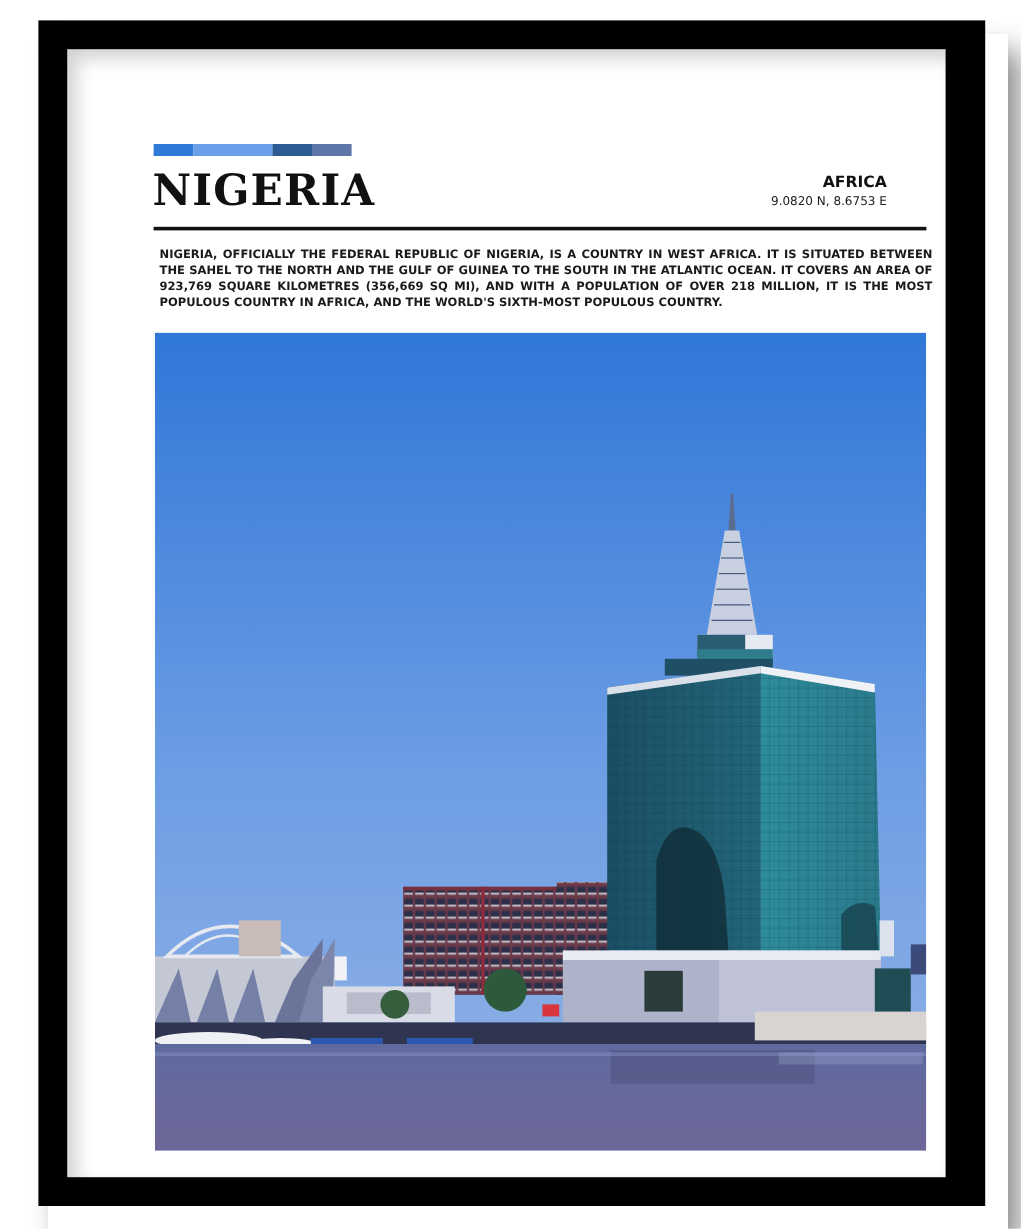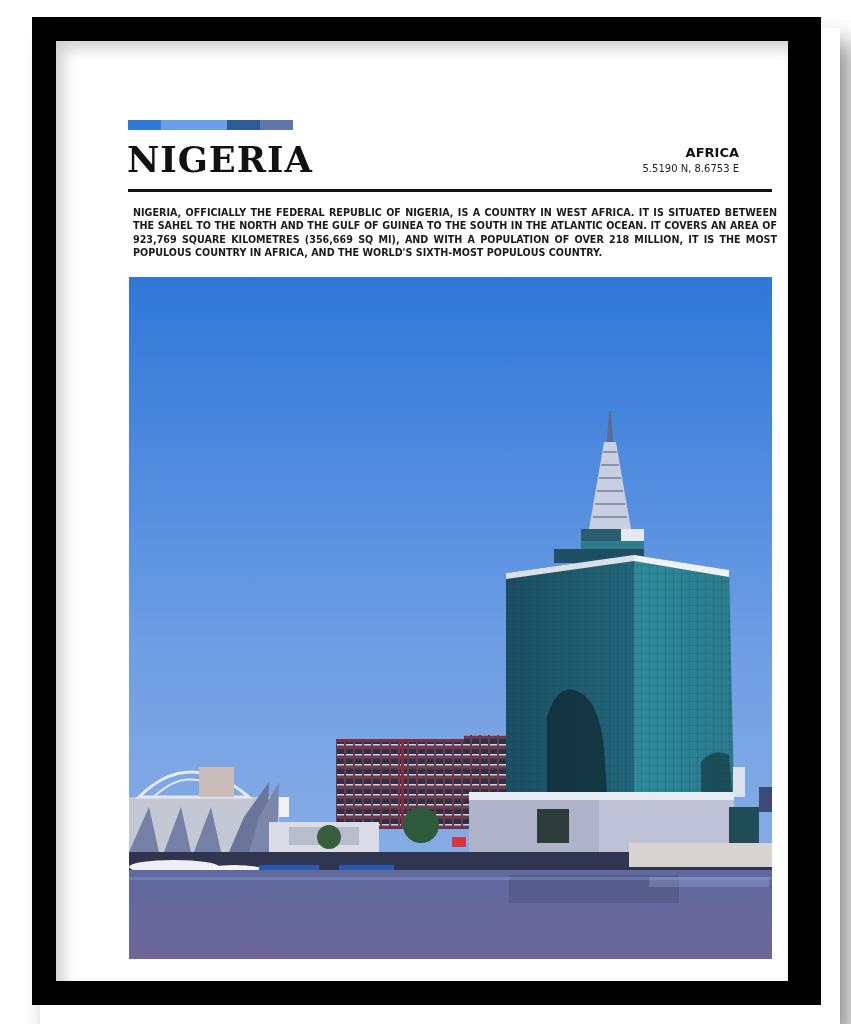--- a/index.html
+++ b/index.html
@@ -64,21 +64,21 @@
 
     <div class="color-bar">
       <div class="seg" style="width:33px;background:#2f7ad6"></div>
       <div class="seg" style="width:66px;background:#6b9ee8"></div>
       <div class="seg" style="width:33px;background:#2d5c94"></div>
       <div class="seg" style="width:33px;background:#5f76a8"></div>
     </div>
 
     <h1 class="title">NIGERIA</h1>
     <div class="region">AFRICA</div>
-    <div class="coords">5.5190 N, 8.6753 E</div>
+    <div class="coords">9.0820 N, 8.6753 E</div>
     <div class="rule"></div>
     <p class="description">Nigeria, officially the Federal Republic of Nigeria, is a country in West Africa. It is situated between the Sahel to the north and the Gulf of Guinea to the south in the Atlantic Ocean. It covers an area of 923,769 square kilometres (356,669 sq mi), and with a population of over 218 million, it is the most populous country in Africa, and the world's sixth-most populous country.</p>
 
     <div class="photo">
       <svg width="643" height="682" viewBox="0 0 643 682" xmlns="http://www.w3.org/2000/svg">
         <defs>
           <linearGradient id="sky" x1="0" y1="0" x2="0" y2="1">
             <stop offset="0" stop-color="#2f77d8"></stop>
             <stop offset="0.55" stop-color="#6f9ee4"></stop>
             <stop offset="1" stop-color="#93b3e6"></stop>

